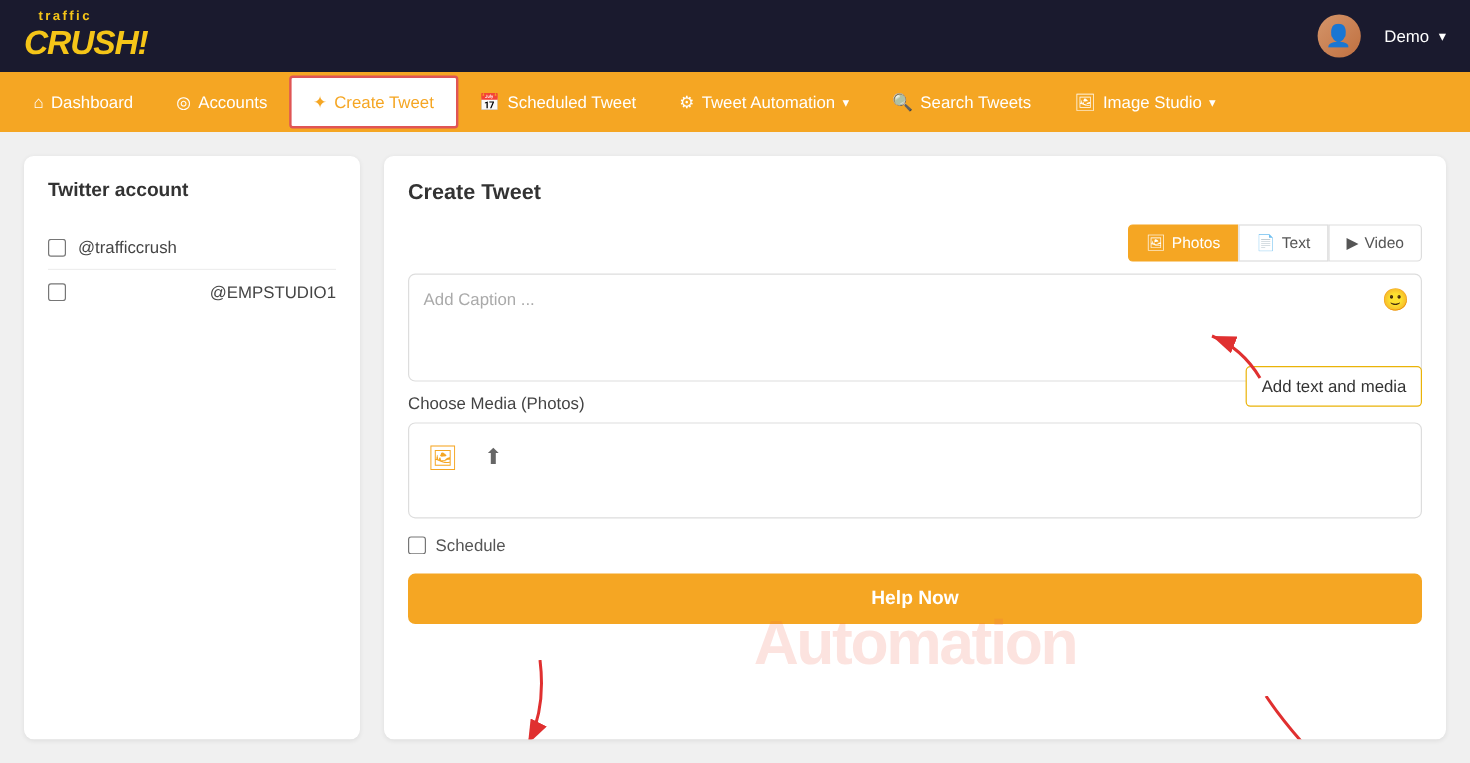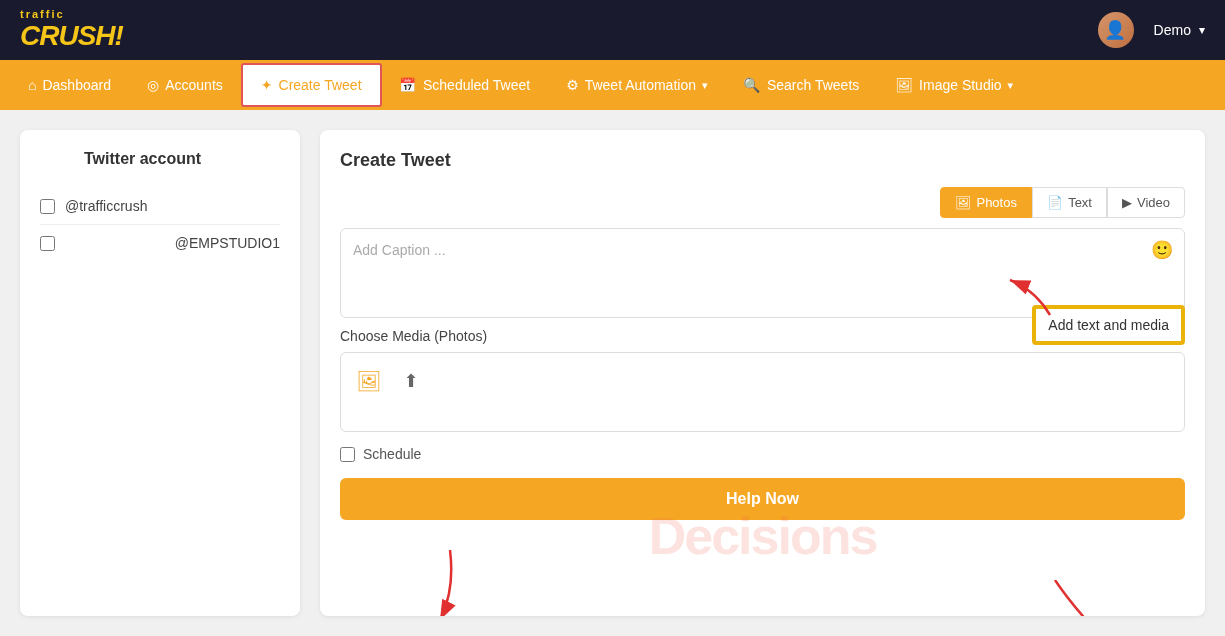--- a/index.html
+++ b/index.html
@@ -26,20 +26,21 @@
       text-transform: uppercase;
       letter-spacing: -1px;
     }
     .logo-traffic {
       font-size: 11px;
       color: #f5c518;
       display: block;
       letter-spacing: 2px;
       font-weight: bold;
       font-style: normal;
+      margin-left: 12px;
     }
     .logo-wrap { position: relative; display: flex; flex-direction: column; align-items: flex-start; }
     .user-area {
       display: flex;
       align-items: center;
       gap: 8px;
       color: #fff;
     }
     .avatar-img {
       width: 36px;
@@ -98,21 +99,20 @@
       width: 280px;
       min-width: 280px;
       padding: 20px;
       box-shadow: 0 1px 4px rgba(0,0,0,0.08);
     }
     .sidebar-title {
       font-size: 16px;
       font-weight: 600;
       color: #333;
       margin-bottom: 20px;
-      margin-left: 44px;
     }
     .account-item {
       display: flex;
       align-items: center;
       gap: 10px;
       padding: 10px 0;
       border-bottom: 1px solid #eee;
       cursor: pointer;
     }
     .account-item:last-child { border-bottom: none; justify-content: space-between; }
@@ -256,21 +256,21 @@
       padding: 12px 40px;
       font-size: 16px;
       font-weight: 600;
       cursor: pointer;
       width: 100%;
     }
 
     
     .annotation-box {
       position: absolute;
-      border: 4px solid #eab308;
+      border: 1px solid #eab308;
       border-radius: 4px;
       background: #fff;
       padding: 8px 12px;
       font-size: 14px;
       font-weight: 500;
       color: #333;
       white-space: nowrap;
       z-index: 10;
     }
 
@@ -446,15 +446,15 @@
     <svg class="svg-arrow" style="right: 80px; top: 450px; width: 80px; height: 80px;" viewBox="0 0 80 80">
       <defs>
         <marker id="arrowhead3" markerWidth="8" markerHeight="6" refX="8" refY="3" orient="auto">
           <polygon points="0 0, 8 3, 0 6" fill="#e03030"></polygon>
         </marker>
       </defs>
       <path d="M 10 0 Q 30 30 65 65" stroke="#e03030" stroke-width="2.5" fill="none" marker-end="url(#arrowhead3)"></path>
     </svg>
 
     
-    <div class="watermark">Decisions</div>
+    <div class="watermark">Automation</div>
   </div>
 </div>
 
 </body></html>

